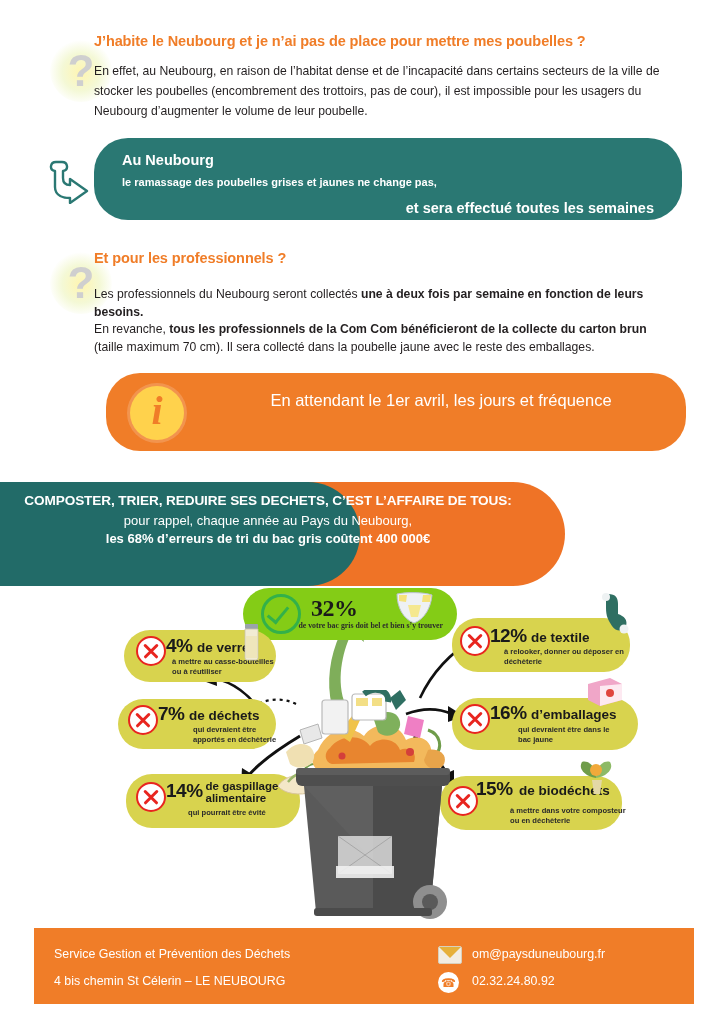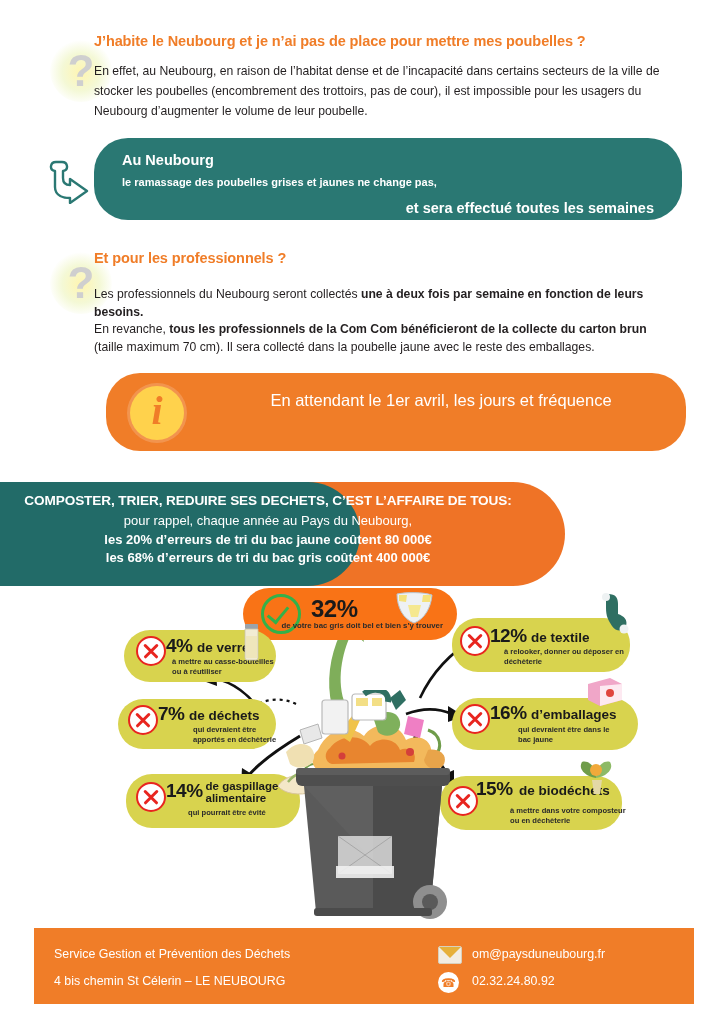--- a/index.html
+++ b/index.html
@@ -149,22 +149,23 @@
   .banner-text .t1 { font-weight: 700; font-size: 13.6px; letter-spacing: -0.1px; }
   .banner-text .t2 { font-size: 13px; margin-top: 5px; }
   .banner-text .t3 { font-weight: 700; font-size: 13px; margin-top: 4px; }
   .banner-text .t4 { font-weight: 700; font-size: 13px; margin-top: 3px; }
 
   
   .diagram { position: absolute; left: 0; top: 586px; width: 728px; height: 340px; }
 
   .cal-green {
     position: absolute;
-    background: #f97316;
+    background: #84cc16;
     border-radius: 26px;
+    font-family: Liberation Serif, serif;
   }
   .cal-yellow {
     position: absolute;
     background: #d8d34e;
     border-radius: 26px;
   }
   .pct {
     font-weight: 700;
     font-size: 19px;
     color: #1a1a1a;
@@ -304,21 +305,20 @@
       <div>En attendant le 1er avril, les jours et fréquence</div>
     </div>
   </div>
 
   <div class="banner-wrap">
     <div class="banner-orange"></div>
     <div class="banner-teal"></div>
     <div class="banner-text">
       <div class="t1">COMPOSTER, TRIER, REDUIRE SES DECHETS, C’EST L’AFFAIRE DE TOUS:</div>
       <div class="t2">pour rappel, chaque année au Pays du Neubourg,</div>
-      <div class="t3">les 20% d’erreurs de tri du bac jaune coûtent 80 000€</div>
       <div class="t4">les 68% d’erreurs de tri du bac gris coûtent 400 000€</div>
     </div>
   </div>
 
   <div class="diagram">
 
     <svg style="position:absolute; left:0; top:0;" width="728" height="340" viewBox="0 0 728 340">
 
       <path d="M344 115 C 336 90, 344 62, 352 46 L 364 56 L 356 18 L 326 40 L 340 48
                C 330 70, 326 96, 332 120 Z" fill="#7fae5a"></path>

